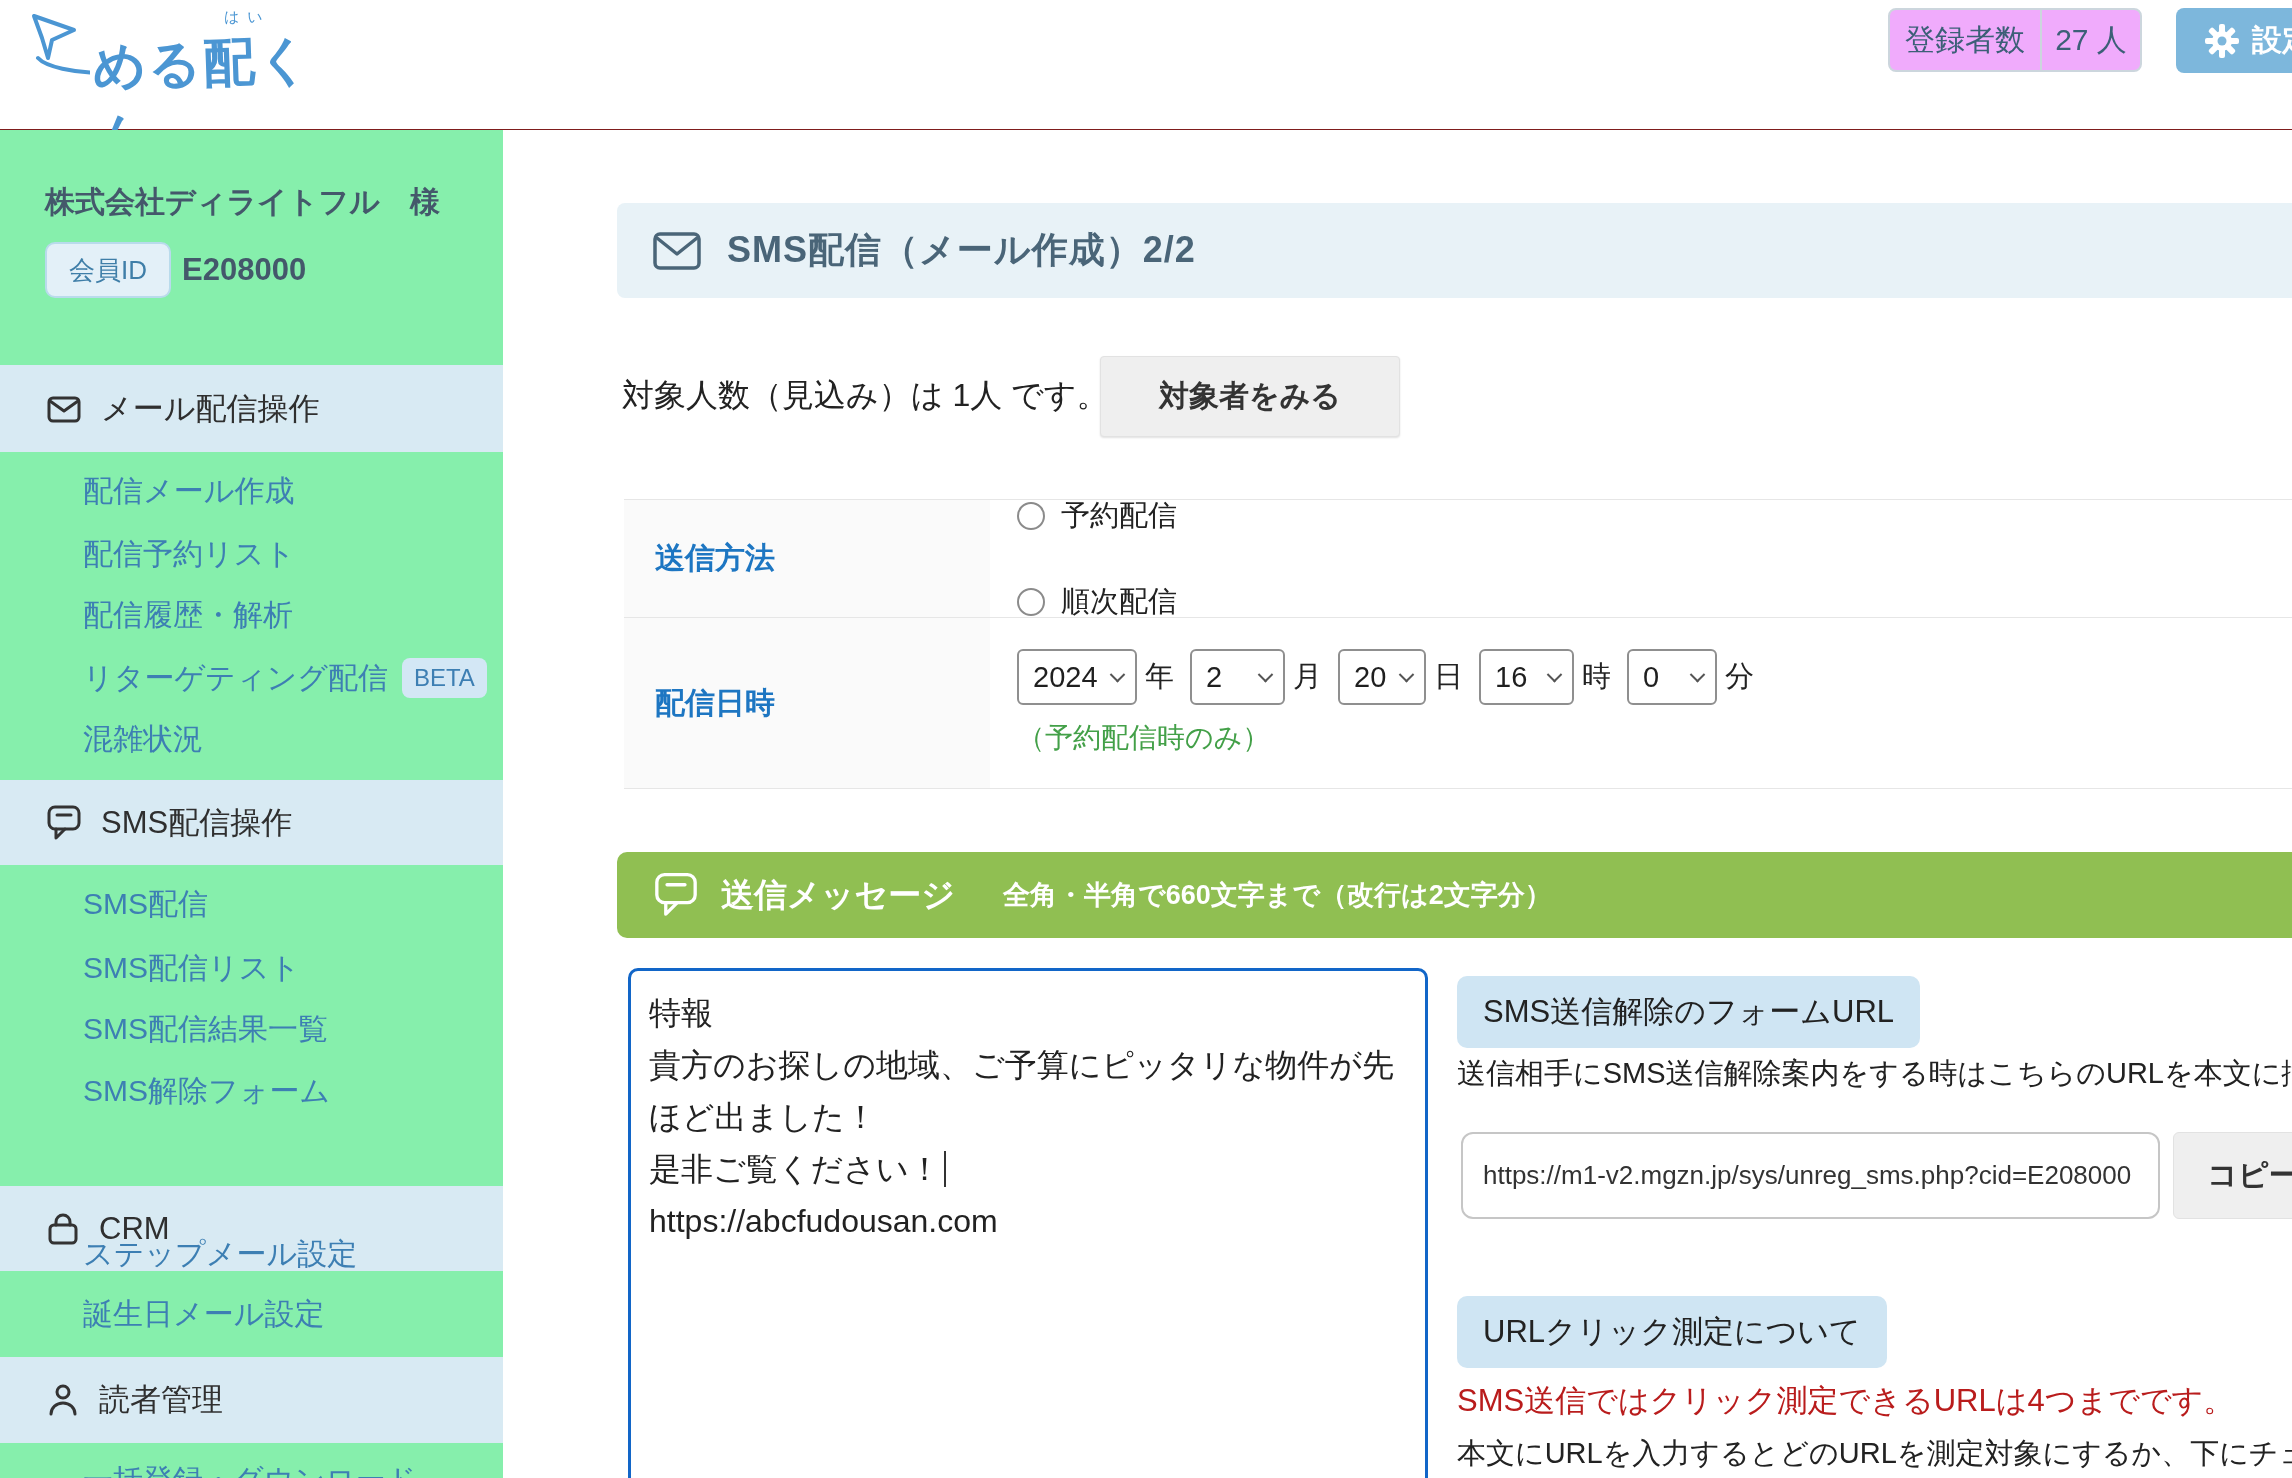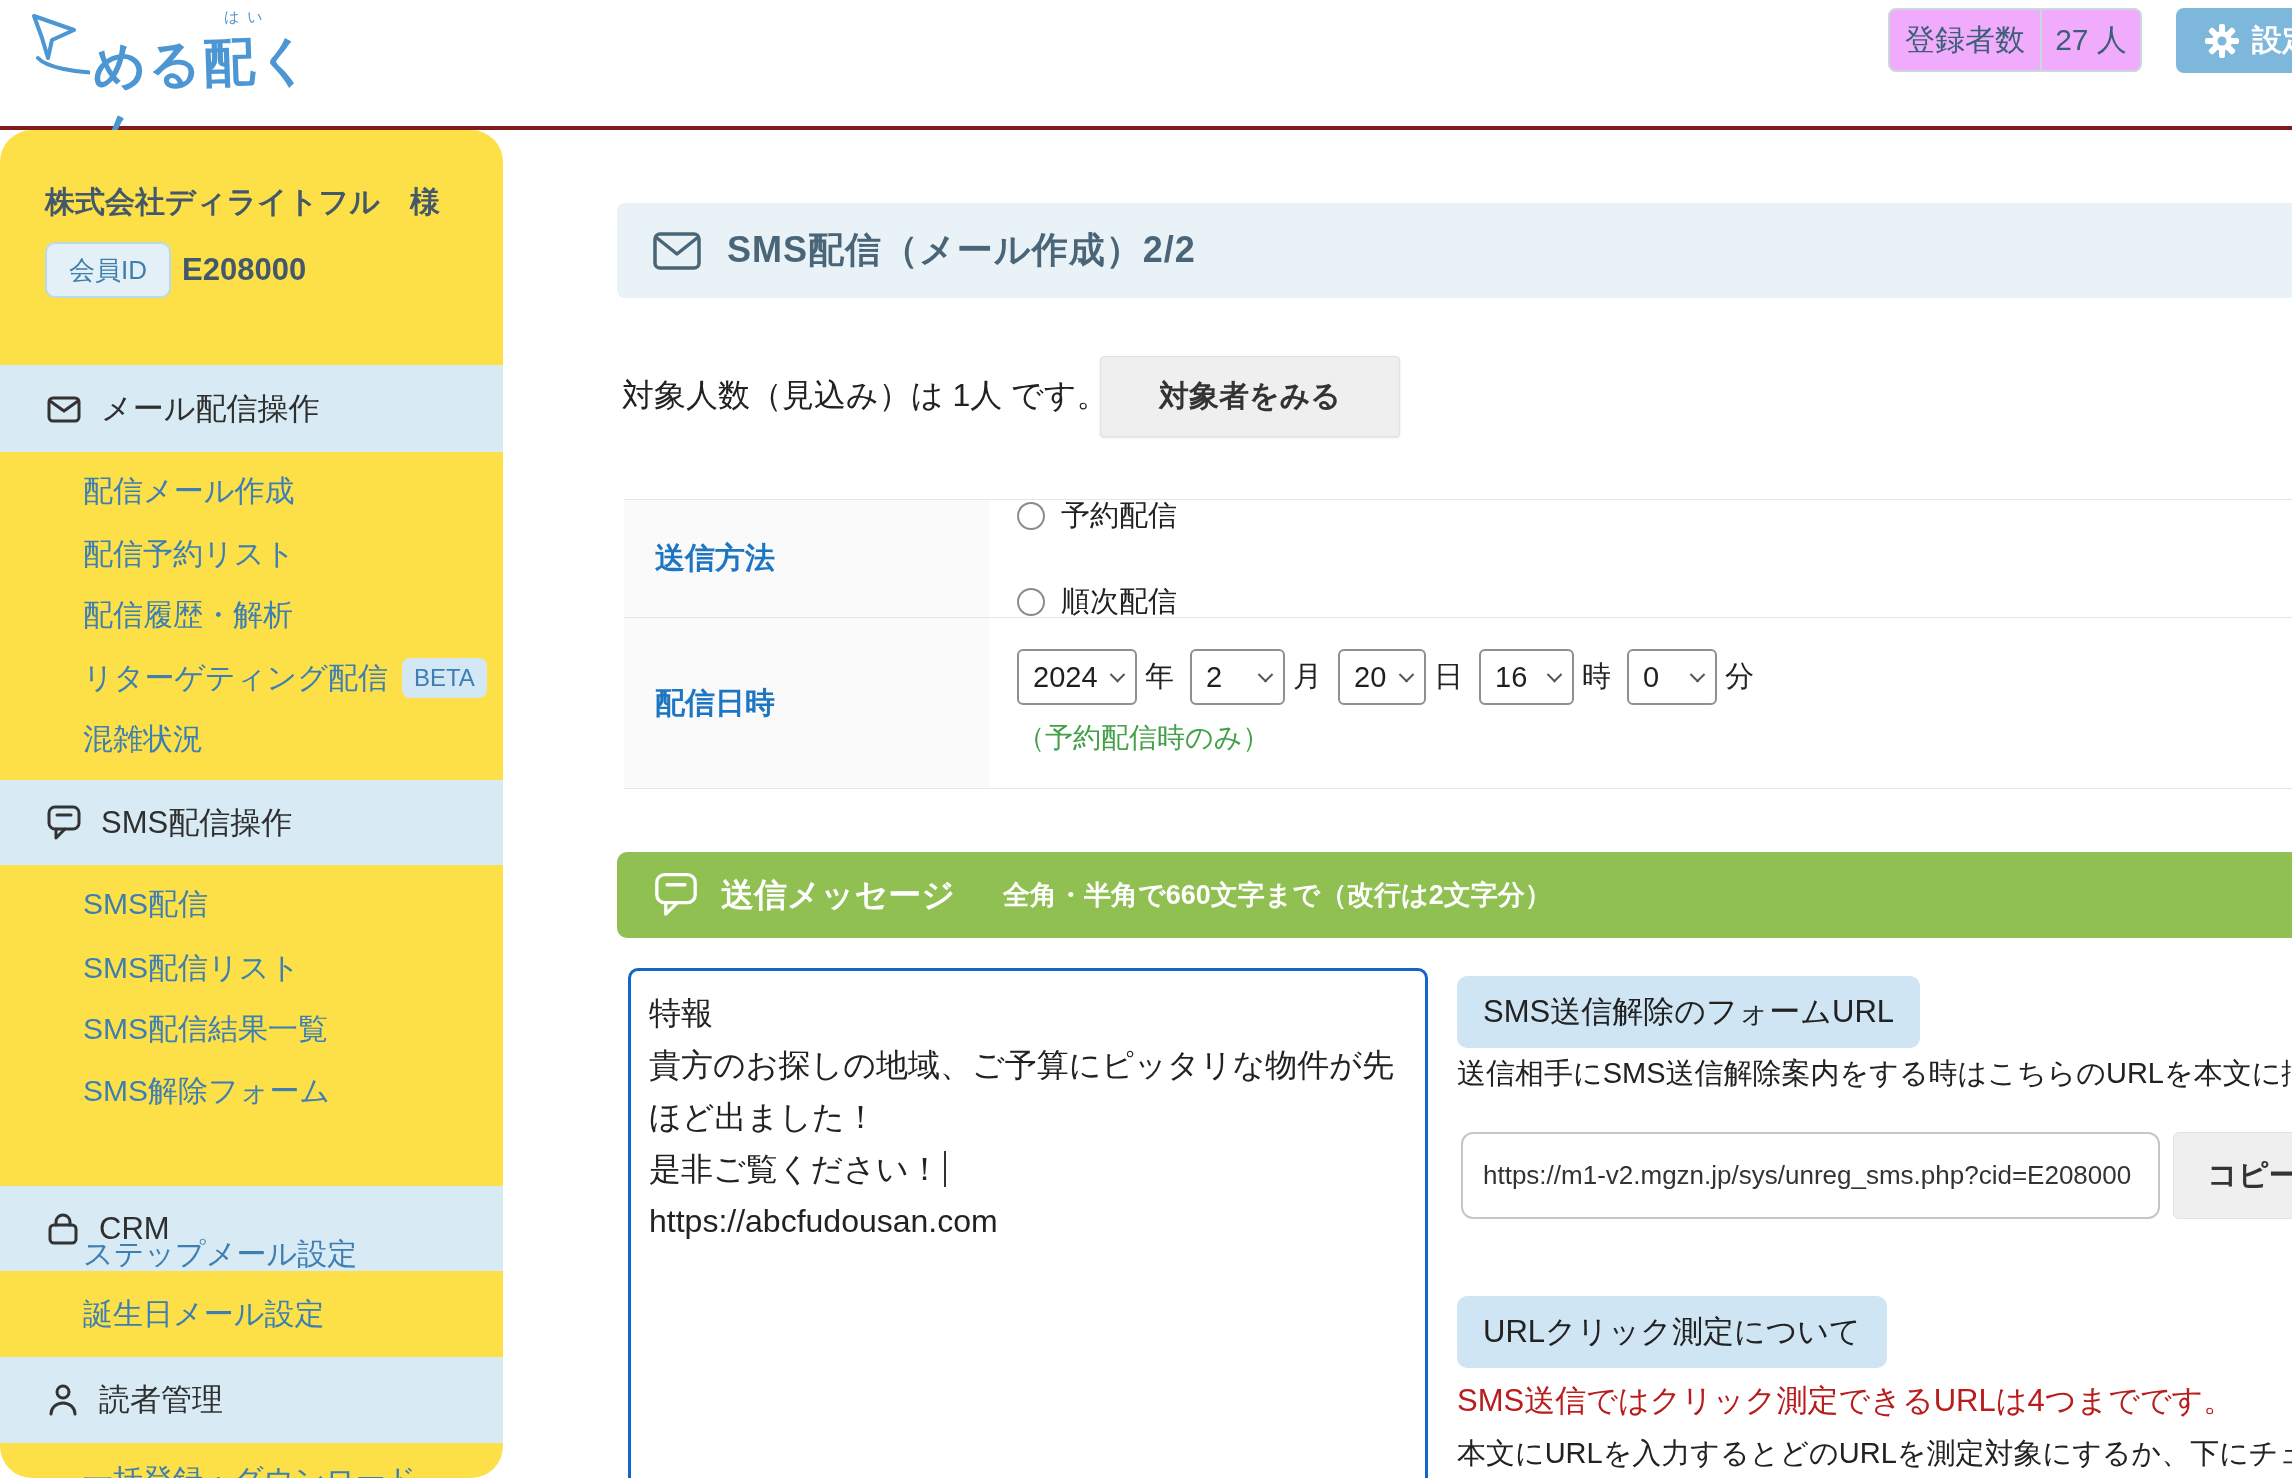--- a/index.html
+++ b/index.html
@@ -6,41 +6,41 @@
   html,body { background:#fff; }
   #canvas {
     position:relative; width:2292px; height:1478px; overflow:hidden;
     background:#fff; font-family:"Liberation Sans","DejaVu Sans",sans-serif;
     color:#222;
   }
   .abs { position:absolute; }
 
   
   #header { position:absolute; left:0; top:0; width:2292px; height:130px;
-            background:#fff; border-bottom:4px solid #7f1d1d; }
+            background:#fff; border-bottom:1px solid #7f1d1d; }
   .logo-wrap { position:absolute; left:28px; top:6px; width:340px; height:92px; cursor:pointer; }
   .logo-text { position:absolute; left:66px; top:22px; font-size:52px; font-weight:bold;
                color:#4b96d3; letter-spacing:2px; transform:rotate(-2deg); }
   .logo-furi { position:absolute; left:196px; top:2px; font-size:15px; color:#4b96d3;
                letter-spacing:8px; }
   .stats-pill { position:absolute; left:1888px; top:8px; height:64px; width:254px;
                 border:2px solid #ccd6dd; border-radius:8px; background:#f0abfc;
                 display:flex; align-items:center; color:#3c5f77; font-size:30px; }
   .stats-pill .lbl { width:150px; text-align:center; }
   .stats-pill .val { flex:1; text-align:center; border-left:2px solid #ccd6dd;
                      height:100%; display:flex; align-items:center; justify-content:center; }
   .settings-btn { position:absolute; left:2176px; top:8px; width:150px; height:65px;
                   background:#7db7dc; border:none; border-radius:8px; color:#fff;
                   font-size:30px; font-weight:bold; display:flex; align-items:center;
                   gap:12px; padding-left:28px; cursor:pointer;
                   font-family:"Liberation Sans","DejaVu Sans",sans-serif; }
 
   
   #sidebar { position:absolute; left:0; top:130px; width:503px; height:1348px;
-             background:#fde047;border-radius:32px; }
+             background:#86efac; }
   .company { position:absolute; left:45px; top:52px; font-size:30px; font-weight:bold;
              color:#44586b; }
   .memberid-pill { position:absolute; left:45px; top:112px; height:56px; padding:0 22px;
                    background:#e3f0f8; border:2px solid #b9dbec; border-radius:10px;
                    color:#3f7ea8; font-size:26px; display:flex; align-items:center; }
   .memberid-val { position:absolute; left:182px; top:122px; font-size:31px;
                   font-weight:bold; color:#44586b; }
   .side-band { position:absolute; left:0; width:503px; background:#d8eaf3;
                display:flex; align-items:center; gap:20px; padding-left:47px;
                font-size:31px; color:#2f2f2f; cursor:pointer; }

